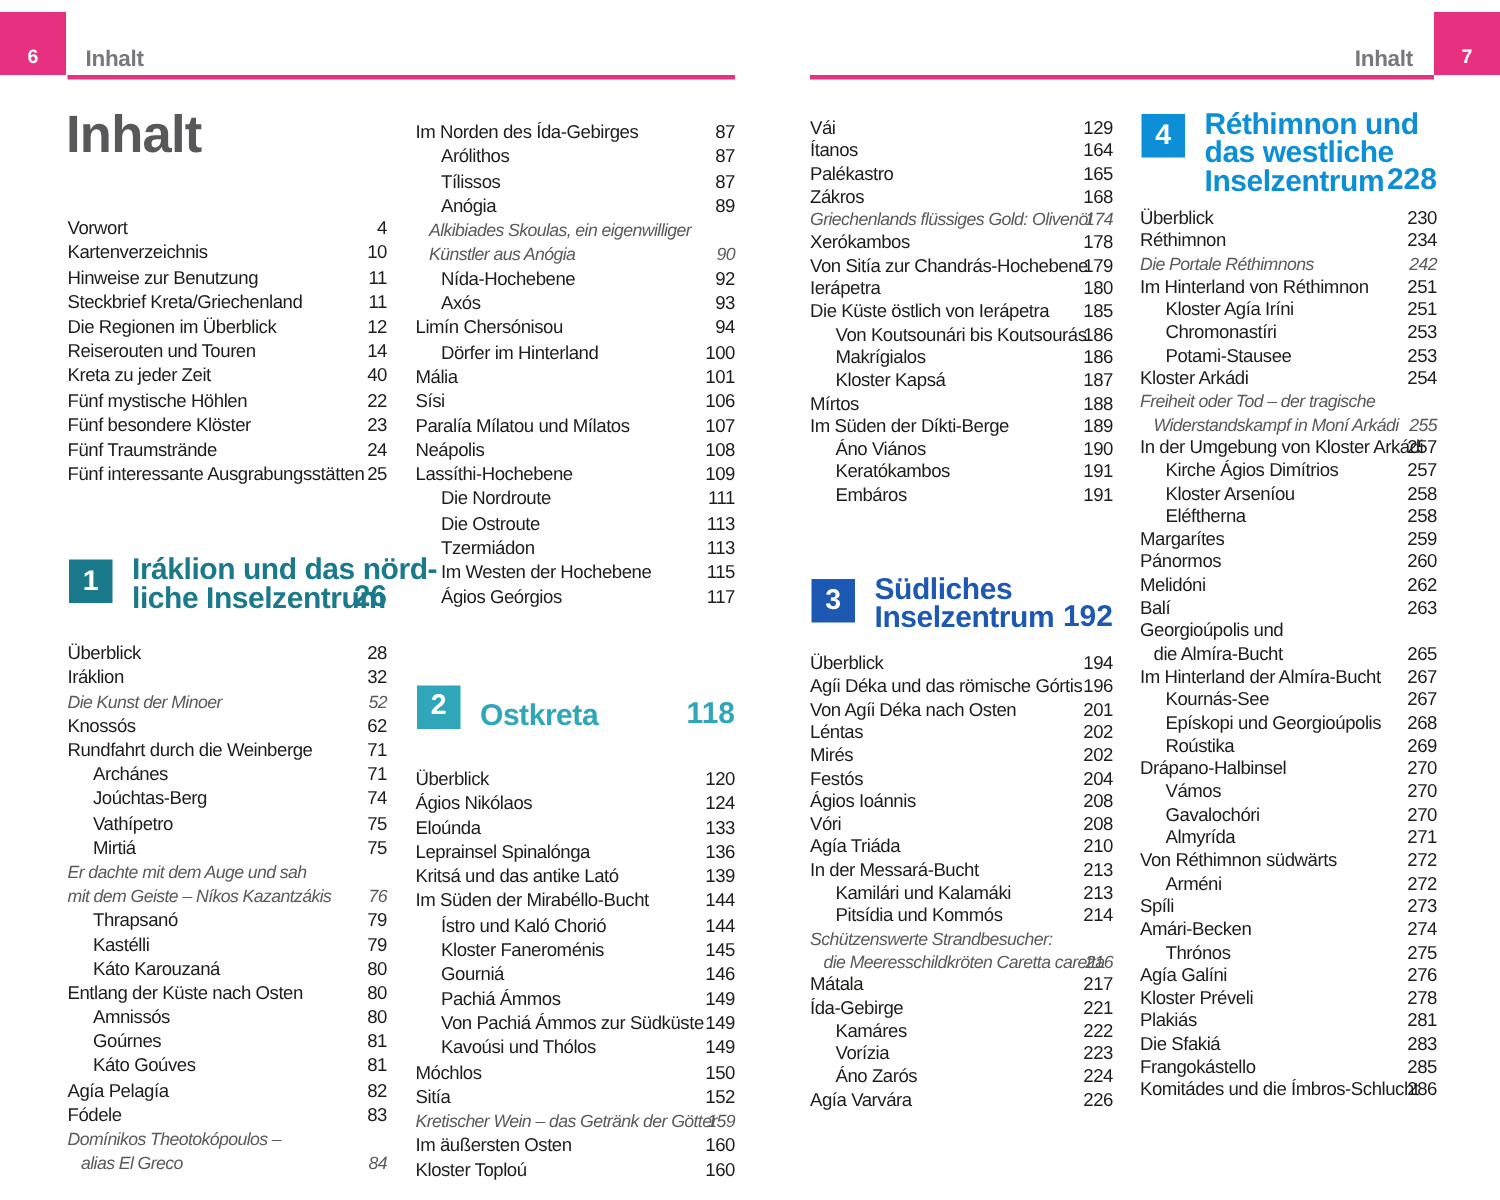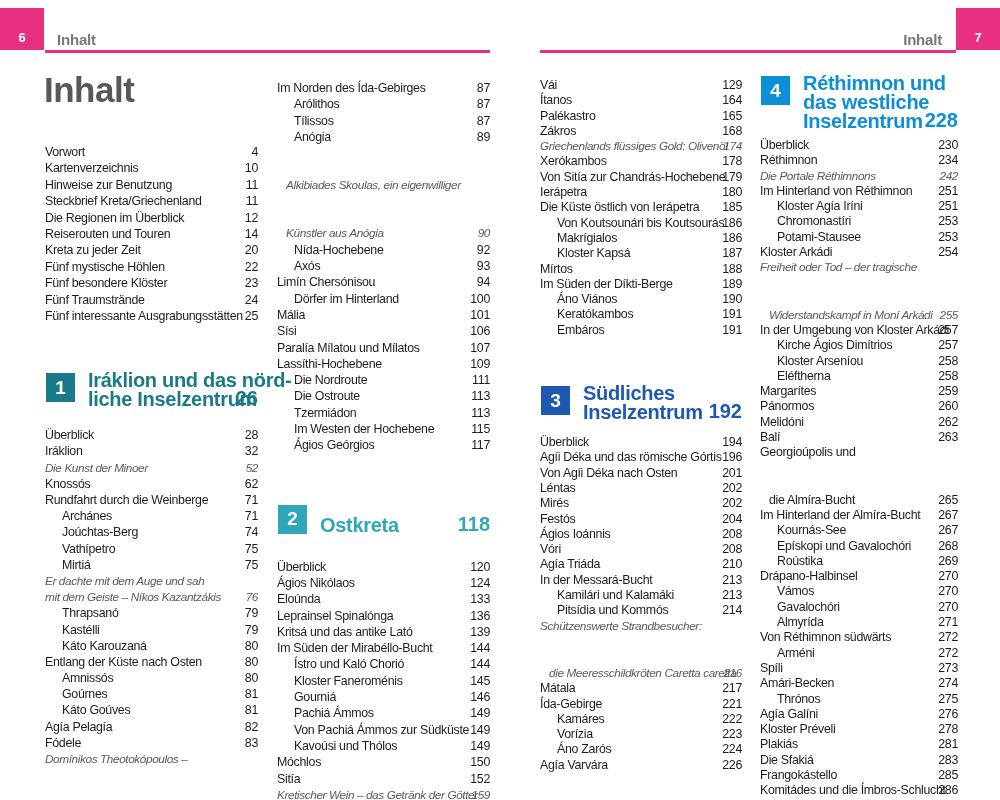--- a/index.html
+++ b/index.html
@@ -39,21 +39,21 @@
     position:relative;height:var(--rh,16.3px);line-height:var(--rh,16.3px);
     font-size:12.4px;letter-spacing:-0.3px;white-space:nowrap;
   }
   .rh164 .row{--rh:16.4px}
   .rh162 .row{--rh:16.2px}
   .rh163 .row{--rh:16.3px}
   .rh153 .row{--rh:15.3px}
   .row .pg{position:absolute;right:0;top:0;}
   .row.it{font-style:italic;color:#595a5c;font-size:11.8px;letter-spacing:-0.4px;}
   .row.i1{padding-left:17px;}
-  .row.ih{padding-left:9px;margin-top:32px;}
+  .row.ih{padding-left:9px;}
 
   .section{position:relative;padding-left:43px;color:var(--c);}
   .section .box{
     position:absolute;left:1px;top:2px;width:29px;height:29px;
     background:var(--c);color:#fff;
     display:flex;align-items:center;justify-content:center;
     font-size:19px;font-weight:bold;
   }
   .section .head{margin-top:2px;font-weight:bold;font-size:20px;line-height:19px;letter-spacing:-0.3px;}
   .section .head div{white-space:nowrap;}
@@ -79,21 +79,21 @@
 <div id="page-title">Inhalt</div>
 
 <div id="col-l1" class="col">
     <div class="rows rh164">
       <div class="row"><span class="lbl">Vorwort</span><span class="pg">4</span></div>
       <div class="row"><span class="lbl">Kartenverzeichnis</span><span class="pg">10</span></div>
       <div class="row"><span class="lbl">Hinweise zur Benutzung</span><span class="pg">11</span></div>
       <div class="row"><span class="lbl">Steckbrief Kreta/Griechenland</span><span class="pg">11</span></div>
       <div class="row"><span class="lbl">Die Regionen im Überblick</span><span class="pg">12</span></div>
       <div class="row"><span class="lbl">Reiserouten und Touren</span><span class="pg">14</span></div>
-      <div class="row"><span class="lbl">Kreta zu jeder Zeit</span><span class="pg">20</span></div>
+      <div class="row"><span class="lbl">Kreta zu jeder Zeit</span><span class="pg">40</span></div>
       <div class="row"><span class="lbl">Fünf mystische Höhlen</span><span class="pg">22</span></div>
       <div class="row"><span class="lbl">Fünf besondere Klöster</span><span class="pg">23</span></div>
       <div class="row"><span class="lbl">Fünf Traumstrände</span><span class="pg">24</span></div>
       <div class="row"><span class="lbl">Fünf interessante Ausgrabungsstätten</span><span class="pg">25</span></div>
     </div>
     <div class="gap" style="height: 45px;"></div>
     <div class="section" style="--c: #1a7a8c;">
       <div class="box">
         <span>1</span>
       </div>
@@ -137,20 +137,21 @@
       <div class="row i1"><span class="lbl">Anógia</span><span class="pg">89</span></div>
       <div class="row it ih"><span class="lbl">Alkibiades Skoulas, ein eigenwilliger</span></div>
       <div class="row it ih"><span class="lbl">Künstler aus Anógia</span><span class="pg">90</span></div>
       <div class="row i1"><span class="lbl">Nída-Hochebene</span><span class="pg">92</span></div>
       <div class="row i1"><span class="lbl">Axós</span><span class="pg">93</span></div>
       <div class="row"><span class="lbl">Limín Chersónisou</span><span class="pg">94</span></div>
       <div class="row i1"><span class="lbl">Dörfer im Hinterland</span><span class="pg">100</span></div>
       <div class="row"><span class="lbl">Mália</span><span class="pg">101</span></div>
       <div class="row"><span class="lbl">Sísi</span><span class="pg">106</span></div>
       <div class="row"><span class="lbl">Paralía Mílatou und Mílatos</span><span class="pg">107</span></div>
+      <div class="row"><span class="lbl">Neápolis</span><span class="pg">108</span></div>
       <div class="row"><span class="lbl">Lassíthi-Hochebene</span><span class="pg">109</span></div>
       <div class="row i1"><span class="lbl">Die Nordroute</span><span class="pg">111</span></div>
       <div class="row i1"><span class="lbl">Die Ostroute</span><span class="pg">113</span></div>
       <div class="row i1"><span class="lbl">Tzermiádon</span><span class="pg">113</span></div>
       <div class="row i1"><span class="lbl">Im Westen der Hochebene</span><span class="pg">115</span></div>
       <div class="row i1"><span class="lbl">Ágios Geórgios</span><span class="pg">117</span></div>
     </div>
     <div class="gap" style="height: 49px;"></div>
     <div class="section pad1" style="--c: #2fa6b9;">
       <div class="box">
@@ -266,21 +267,21 @@
       <div class="row i1"><span class="lbl">Kloster Arseníou</span><span class="pg">258</span></div>
       <div class="row i1"><span class="lbl">Eléftherna</span><span class="pg">258</span></div>
       <div class="row"><span class="lbl">Margarítes</span><span class="pg">259</span></div>
       <div class="row"><span class="lbl">Pánormos</span><span class="pg">260</span></div>
       <div class="row"><span class="lbl">Melidóni</span><span class="pg">262</span></div>
       <div class="row"><span class="lbl">Balí</span><span class="pg">263</span></div>
       <div class="row"><span class="lbl">Georgioúpolis und</span></div>
       <div class="row ih"><span class="lbl">die Almíra-Bucht</span><span class="pg">265</span></div>
       <div class="row"><span class="lbl">Im Hinterland der Almíra-Bucht</span><span class="pg">267</span></div>
       <div class="row i1"><span class="lbl">Kournás-See</span><span class="pg">267</span></div>
-      <div class="row i1"><span class="lbl">Epískopi und Gavalochóri</span><span class="pg">268</span></div>
+      <div class="row i1"><span class="lbl">Epískopi und Georgioúpolis</span><span class="pg">268</span></div>
       <div class="row i1"><span class="lbl">Roústika</span><span class="pg">269</span></div>
       <div class="row"><span class="lbl">Drápano-Halbinsel</span><span class="pg">270</span></div>
       <div class="row i1"><span class="lbl">Vámos</span><span class="pg">270</span></div>
       <div class="row i1"><span class="lbl">Gavalochóri</span><span class="pg">270</span></div>
       <div class="row i1"><span class="lbl">Almyrída</span><span class="pg">271</span></div>
       <div class="row"><span class="lbl">Von Réthimnon südwärts</span><span class="pg">272</span></div>
       <div class="row i1"><span class="lbl">Arméni</span><span class="pg">272</span></div>
       <div class="row"><span class="lbl">Spíli</span><span class="pg">273</span></div>
       <div class="row"><span class="lbl">Amári-Becken</span><span class="pg">274</span></div>
       <div class="row i1"><span class="lbl">Thrónos</span><span class="pg">275</span></div>

